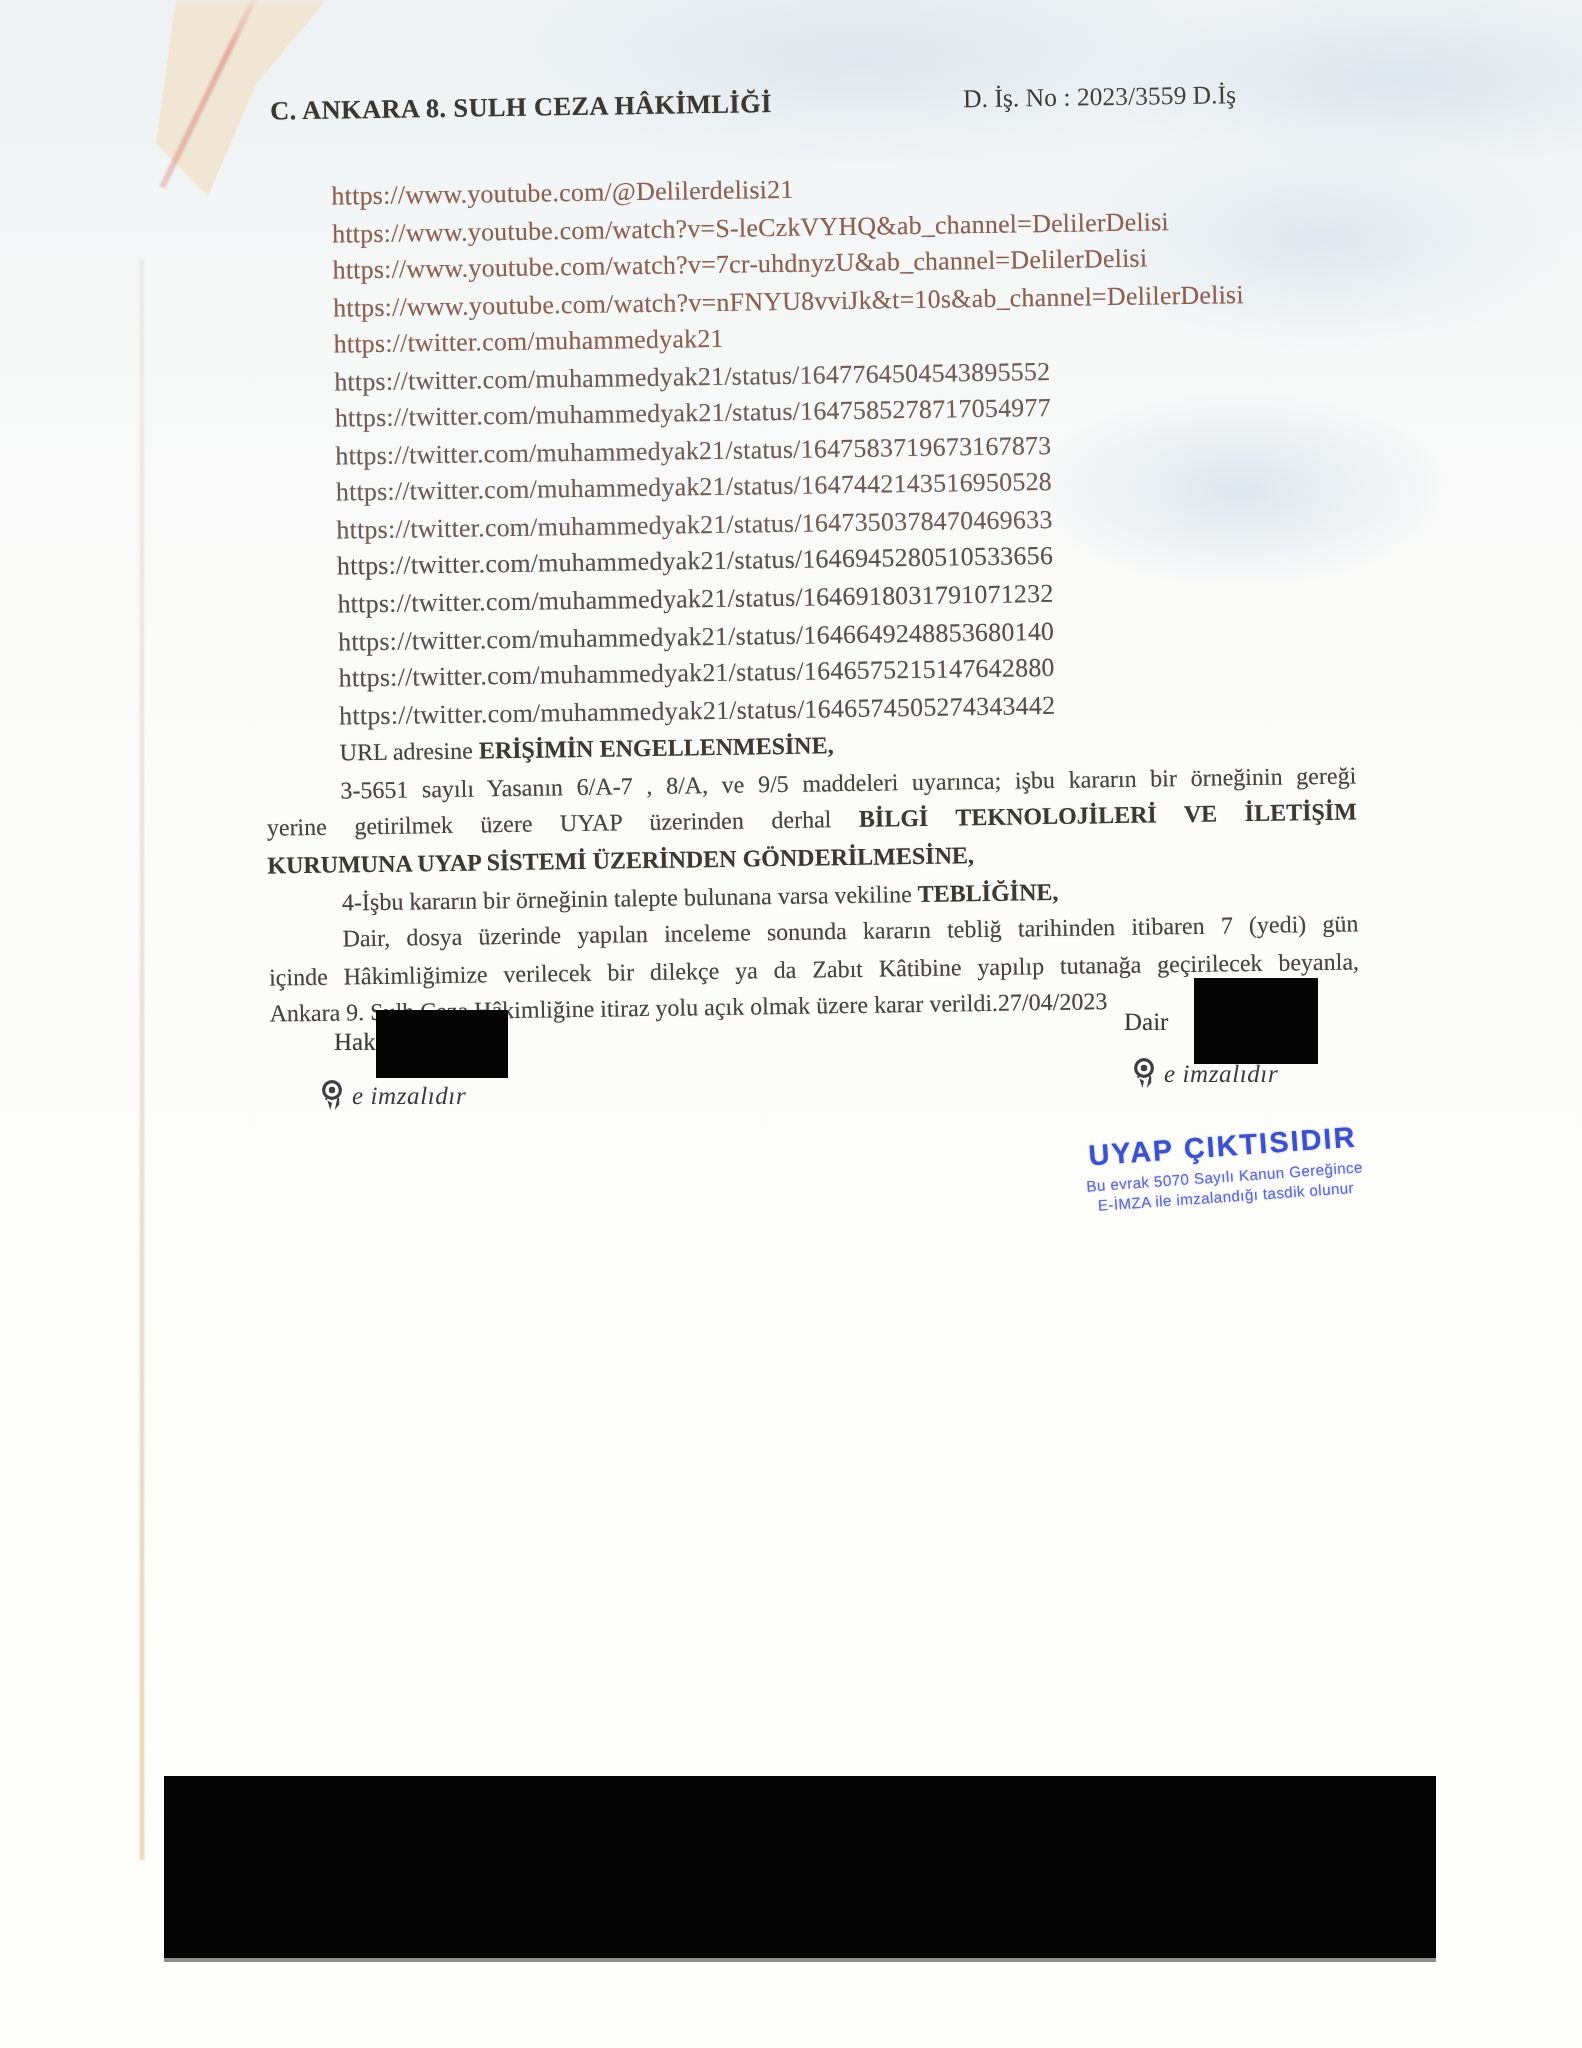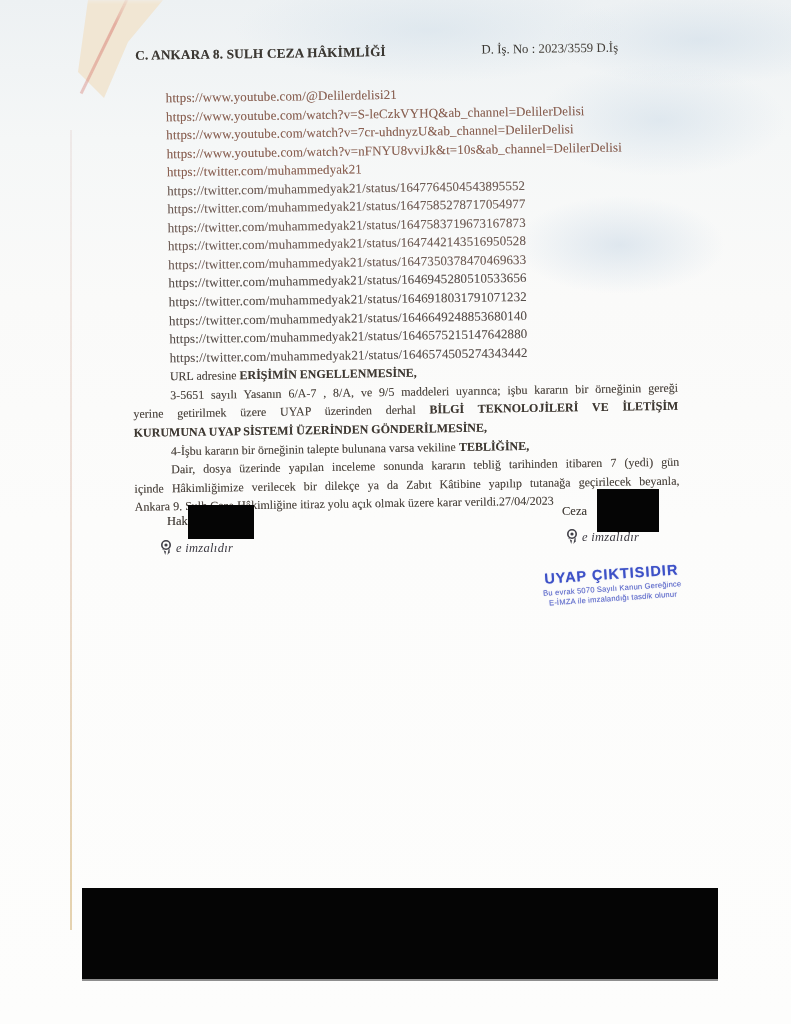--- a/index.html
+++ b/index.html
@@ -127,21 +127,21 @@
       <svg viewBox="0 0 12 16" width="12" height="16">
         <circle cx="6" cy="5" r="4.2" fill="none" stroke="#3e3d45" stroke-width="1.6"></circle>
         <circle cx="6" cy="5" r="1.6" fill="#3e3d45"></circle>
         <polygon points="3.2,8.5 5.2,15 6,11.5 2.4,9.6" fill="#3e3d45"></polygon>
         <polygon points="8.8,8.5 7.4,15 9.6,12.2 9.6,9.2" fill="#3e3d45"></polygon>
       </svg>
     </span>
     <span class="esign-text">e imzalıdır</span>
   </div>
 
-  <div class="sig-label sig-judge-label">Ceza</div>
+  <div class="sig-label sig-judge-label">Dair</div>
   <div class="redaction redaction-judge"></div>
   <div class="esign-row esign-judge">
     <span class="seal-icon">
       <svg viewBox="0 0 12 16" width="12" height="16">
         <circle cx="6" cy="5" r="4.2" fill="none" stroke="#3e3d45" stroke-width="1.6"></circle>
         <circle cx="6" cy="5" r="1.6" fill="#3e3d45"></circle>
         <polygon points="3.2,8.5 5.2,15 6,11.5 2.4,9.6" fill="#3e3d45"></polygon>
         <polygon points="8.8,8.5 7.4,15 9.6,12.2 9.6,9.2" fill="#3e3d45"></polygon>
       </svg>
     </span>

